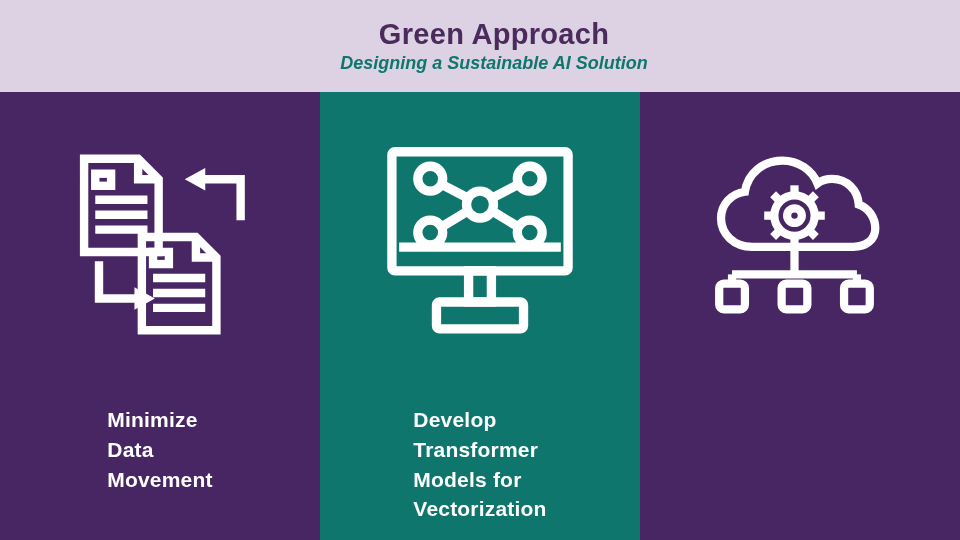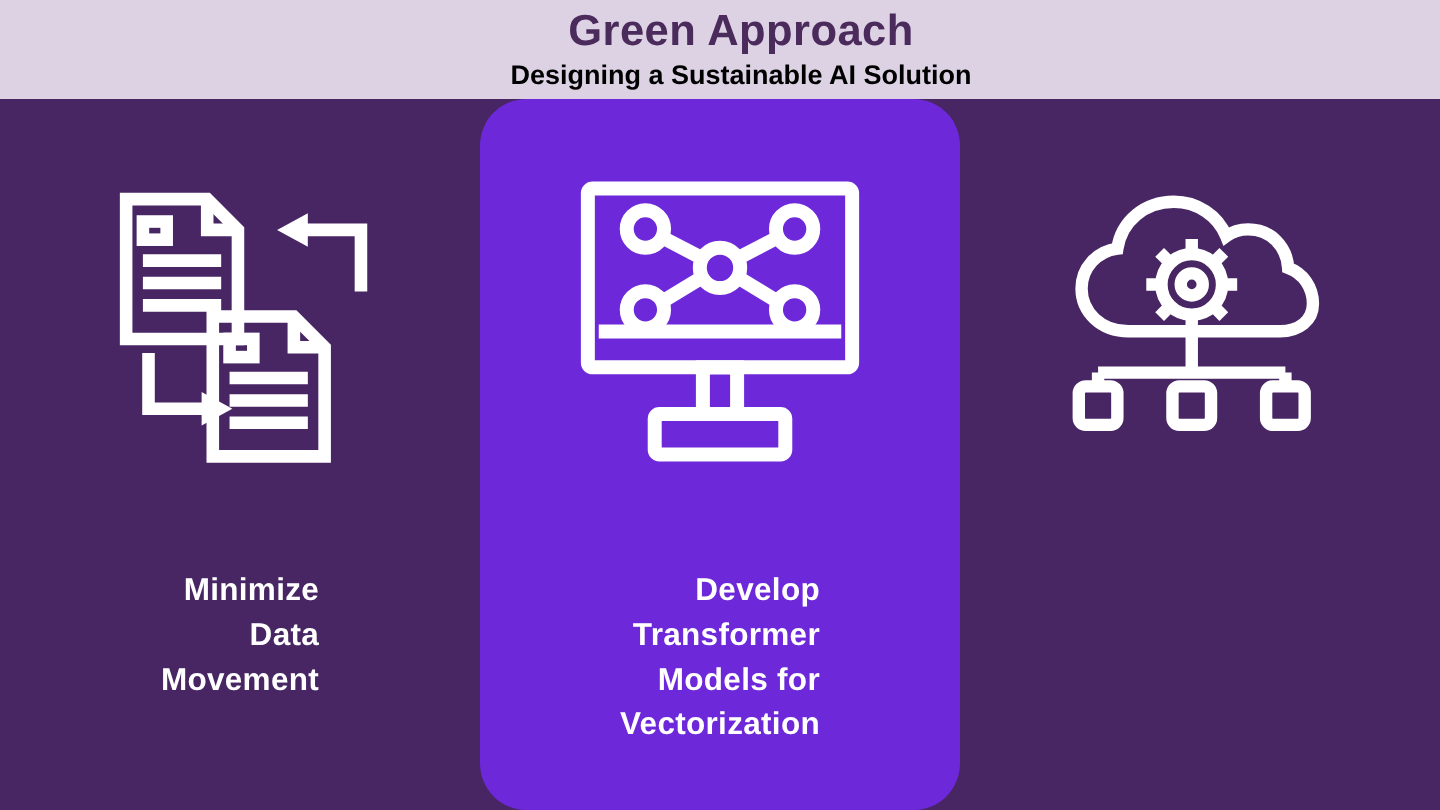--- a/index.html
+++ b/index.html
@@ -4,48 +4,48 @@
 <style>
   * { margin: 0; padding: 0; box-sizing: border-box; }
   html, body {
     width: 960px; height: 540px; overflow: hidden;
     font-family: "Liberation Sans", sans-serif;
     background: #472663;
   }
   .slide { width: 960px; height: 540px; display: flex; flex-direction: column; }
 
   .header {
-    height: 66px; background: #dcd2e4;
+    height: 92px; background: #dcd2e4;
     display: flex; flex-direction: column; align-items: center; justify-content: center;
     gap: 2px;
     padding-left: 28px;
   }
   .title {
     color: #4b2a5c; font-size: 29px; font-weight: 800; letter-spacing: 0.3px;
   }
   .subtitle {
-    color: #000000; font-size: 18px; font-weight: 700; 
+    color: #0f766e; font-size: 18px; font-weight: 700; font-style: italic;
   }
 
   .columns { flex: 1; display: flex; }
   .col {
     width: 320px; display: flex; flex-direction: column; align-items: center;
   }
   .col.dark  { background: #472663; }
-  .col.light { background: #6d28d9; border-radius: 31px; }
+  .col.light { background: #0f766e; }
 
   .icon-wrap {
     height: 305px; width: 100%;
     display: flex; align-items: center; justify-content: center;
   }
   .icon-wrap svg { display: block; }
 
   .label {
     color: #ffffff; font-weight: 700; font-size: 21px;
-    text-align: right; line-height: 1.42; white-space: pre-line;
+    text-align: left; line-height: 1.42; white-space: pre-line;
     letter-spacing: 0.2px; margin-top: 8px; padding: 0 10px;
   }
 
   .stroke { fill: none; stroke: #ffffff; stroke-width: 9; }
   .fillw  { fill: #ffffff; stroke: none; }
 </style>
 </head>
 <body>
 
 <div class="slide">

